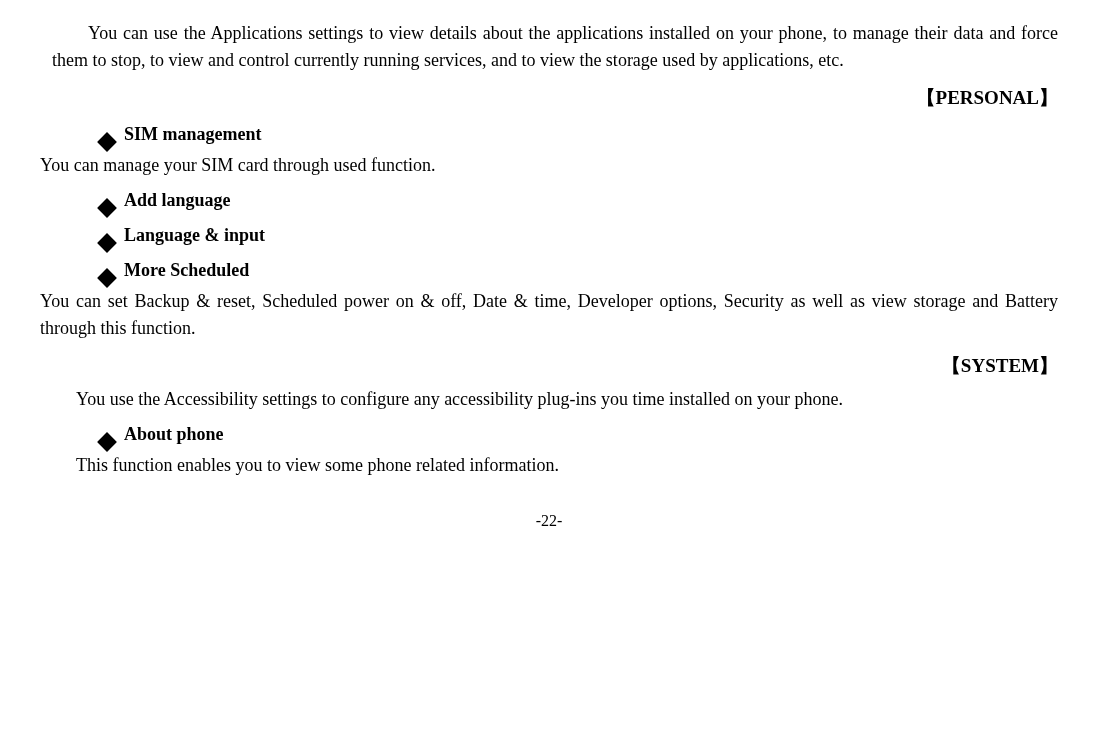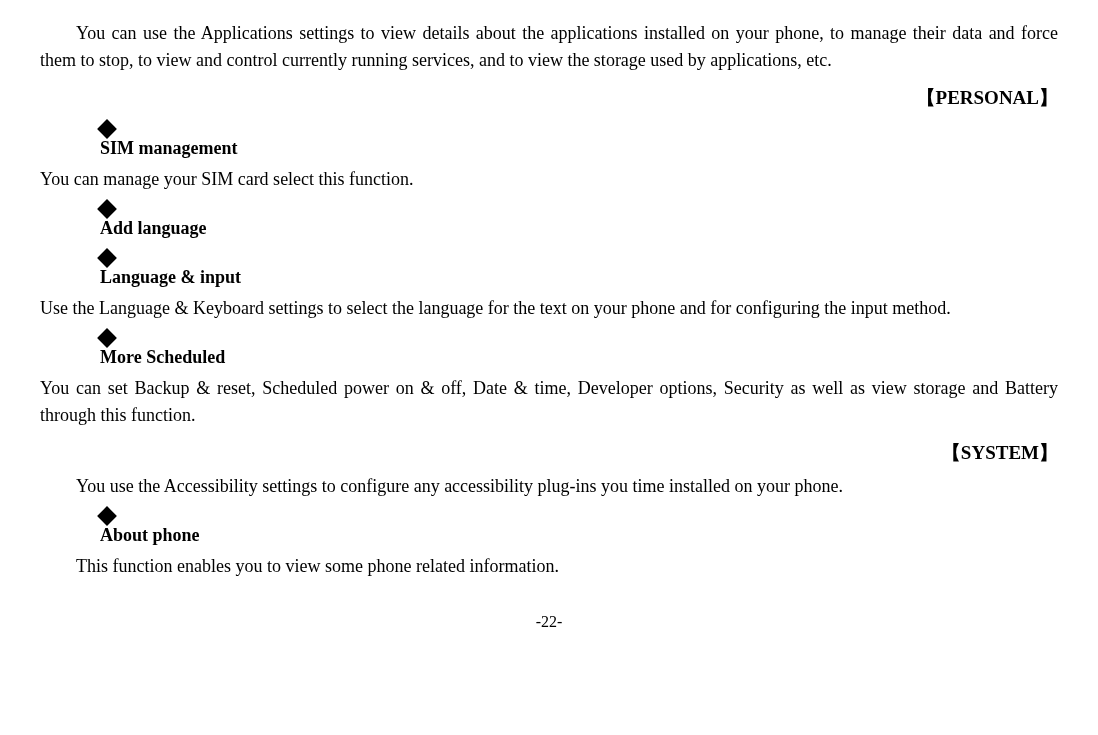--- a/index.html
+++ b/index.html
@@ -16,34 +16,34 @@
       font-size: 18px;
       line-height: 1.5;
       color: #000000;
       padding: 20px 40px 20px 40px;
     }
 
     .intro-text {
       text-indent: 2em;
       text-align: justify;
       margin-bottom: 8px;
+      margin-left: 12px;
     }
 
     .section-header {
       text-align: right;
       font-size: 19px;
       font-weight: bold;
       margin: 10px 0 6px 0;
     }
 
     .item-header {
       display: flex;
-      align-items: flex-start;
+      align-items: flex-end;
       margin: 8px 0 4px 60px;
-      flex-direction: column;
     }
 
     .diamond {
       display: inline-block;
       width: 14px;
       height: 14px;
       background: #000;
       transform: rotate(45deg);
       margin-right: 10px;
       flex-shrink: 0;
@@ -82,32 +82,31 @@
 
 <div>
 
   <div>
     <div class="section-header">【PERSONAL】</div>
 
     <div class="item-header">
       <span class="diamond"></span>
       <span class="item-title">SIM management</span>
     </div>
-    <p class="item-body item-body-noindent">You can manage your SIM card select this function.</p>
+    <p class="item-body item-body-noindent">You can manage your SIM card through used function.</p>
 
     <div class="item-header">
       <span class="diamond"></span>
       <span class="item-title">Add language</span>
     </div>
 
     <div class="item-header">
       <span class="diamond"></span>
       <span class="item-title">Language &amp; input</span>
     </div>
-    <p class="item-body item-body-noindent">Use the Language &amp; Keyboard settings to select the language for the text on your phone and for configuring the input method.</p>
 
     <div class="item-header">
       <span class="diamond"></span>
       <span class="item-title">More Scheduled</span>
     </div>
     <p class="item-body item-body-noindent">You can set Backup &amp; reset, Scheduled power on &amp; off, Date &amp; time, Developer options, Security as well as view storage and Battery through this function.</p>
   </div>
 
   <div>
     <div class="section-header">【SYSTEM】</div>

